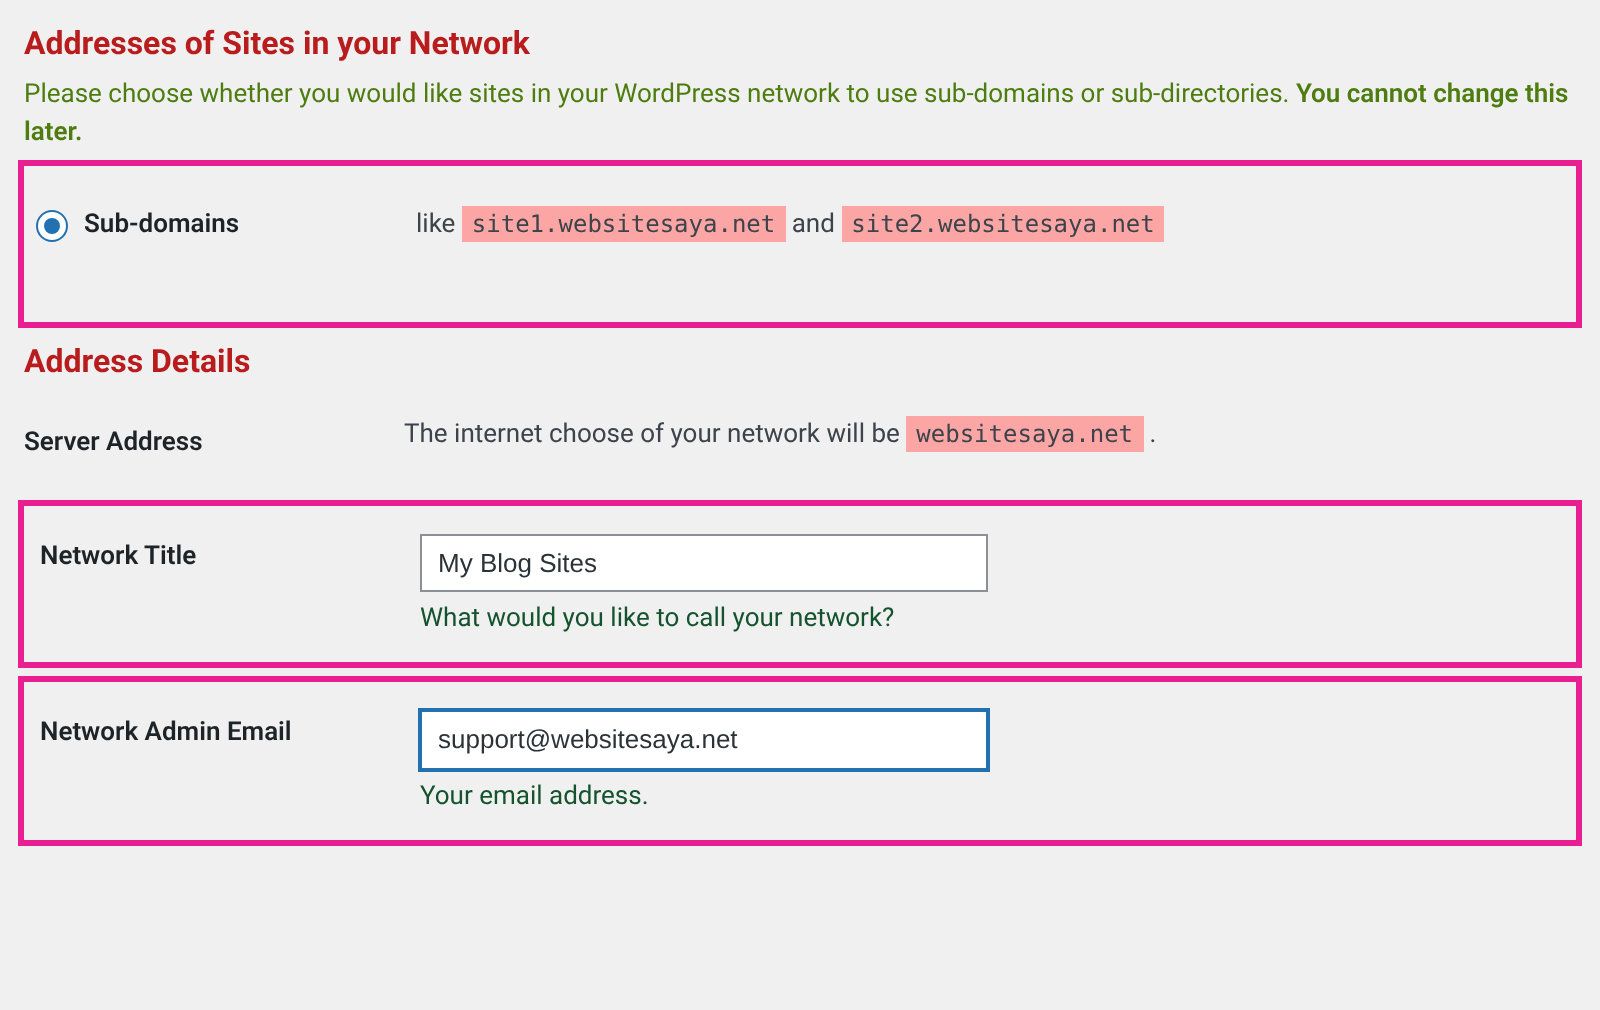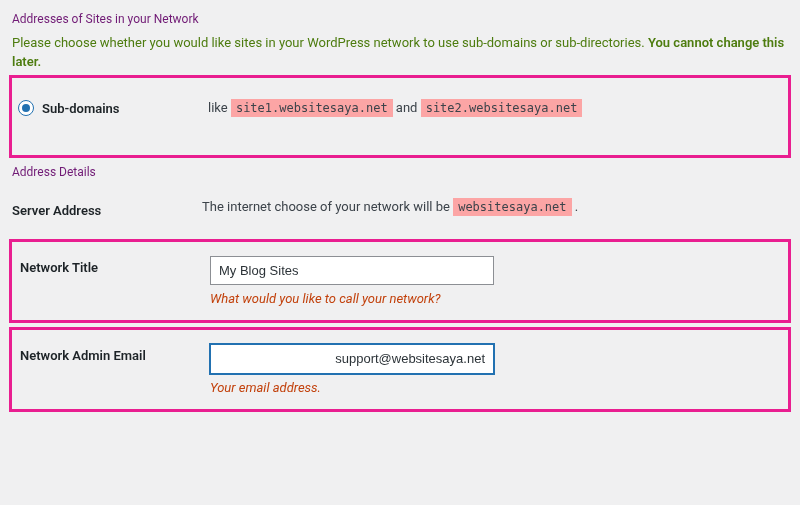--- a/index.html
+++ b/index.html
@@ -8,24 +8,24 @@
     padding: 0;
     background: #f0f0f1;
     font-family: -apple-system, BlinkMacSystemFont, "Segoe UI", Roboto, Oxygen-Sans, Ubuntu, Cantarell, "Helvetica Neue", sans-serif;
     color: #3c434a;
     font-size: 13px;
   }
   .wrap {
     padding: 8px 12px 16px 12px;
   }
   h3 {
-    font-size: 12px;
-    font-weight: 400;
+    font-size: 16px;
+    font-weight: 700;
     margin: 4px 0 8px 0;
-    color: #701a75;
+    color: #b91c1c;
   }
   p.desc {
     margin: 6px 0;
     color: #4d7c0f;
     font-size: 13px;
     line-height: 1.45;
   }
   p.desc b { font-weight: 600; }
   table.form-table {
     width: 100%;
@@ -49,21 +49,21 @@
   code {
     background: #fca5a5;
     font-family: Consolas, Monaco, monospace;
     font-size: 12px;
     padding: 2px 5px;
     border-radius: 0;
     color: #3c434a;
   }
   label.radio-label {
     display: inline-flex;
-    align-items: flex-end;
+    align-items: center;
     gap: 8px;
     cursor: pointer;
     font-weight: 600;
     color: #1d2327;
   }
   input[type=radio] {
     appearance: none;
     width: 16px; height: 16px;
     border: 1px solid #8c8f94;
     border-radius: 50%;
@@ -89,26 +89,24 @@
     font-size: 13px;
     border: 1px solid #8c8f94;
     background: #fff;
     color: #2c3338;
     line-height: 1.5;
   }
   input.focused {
     border-color: #2271b1;
     box-shadow: 0 0 0 1px #2271b1;
     outline: none;
-    text-align: right;
   }
   p.hint {
     margin: 6px 0 0 0;
-    color: #c2410c;
-    font-style: italic;
+    color: #14532d;
     font-size: 13px;
   }
   
   .hl {
     outline: 3px solid #e91e90;
     outline-offset: 0;
   }
   .addressbox {
     padding: 4px 6px;
     margin-bottom: 10px;

